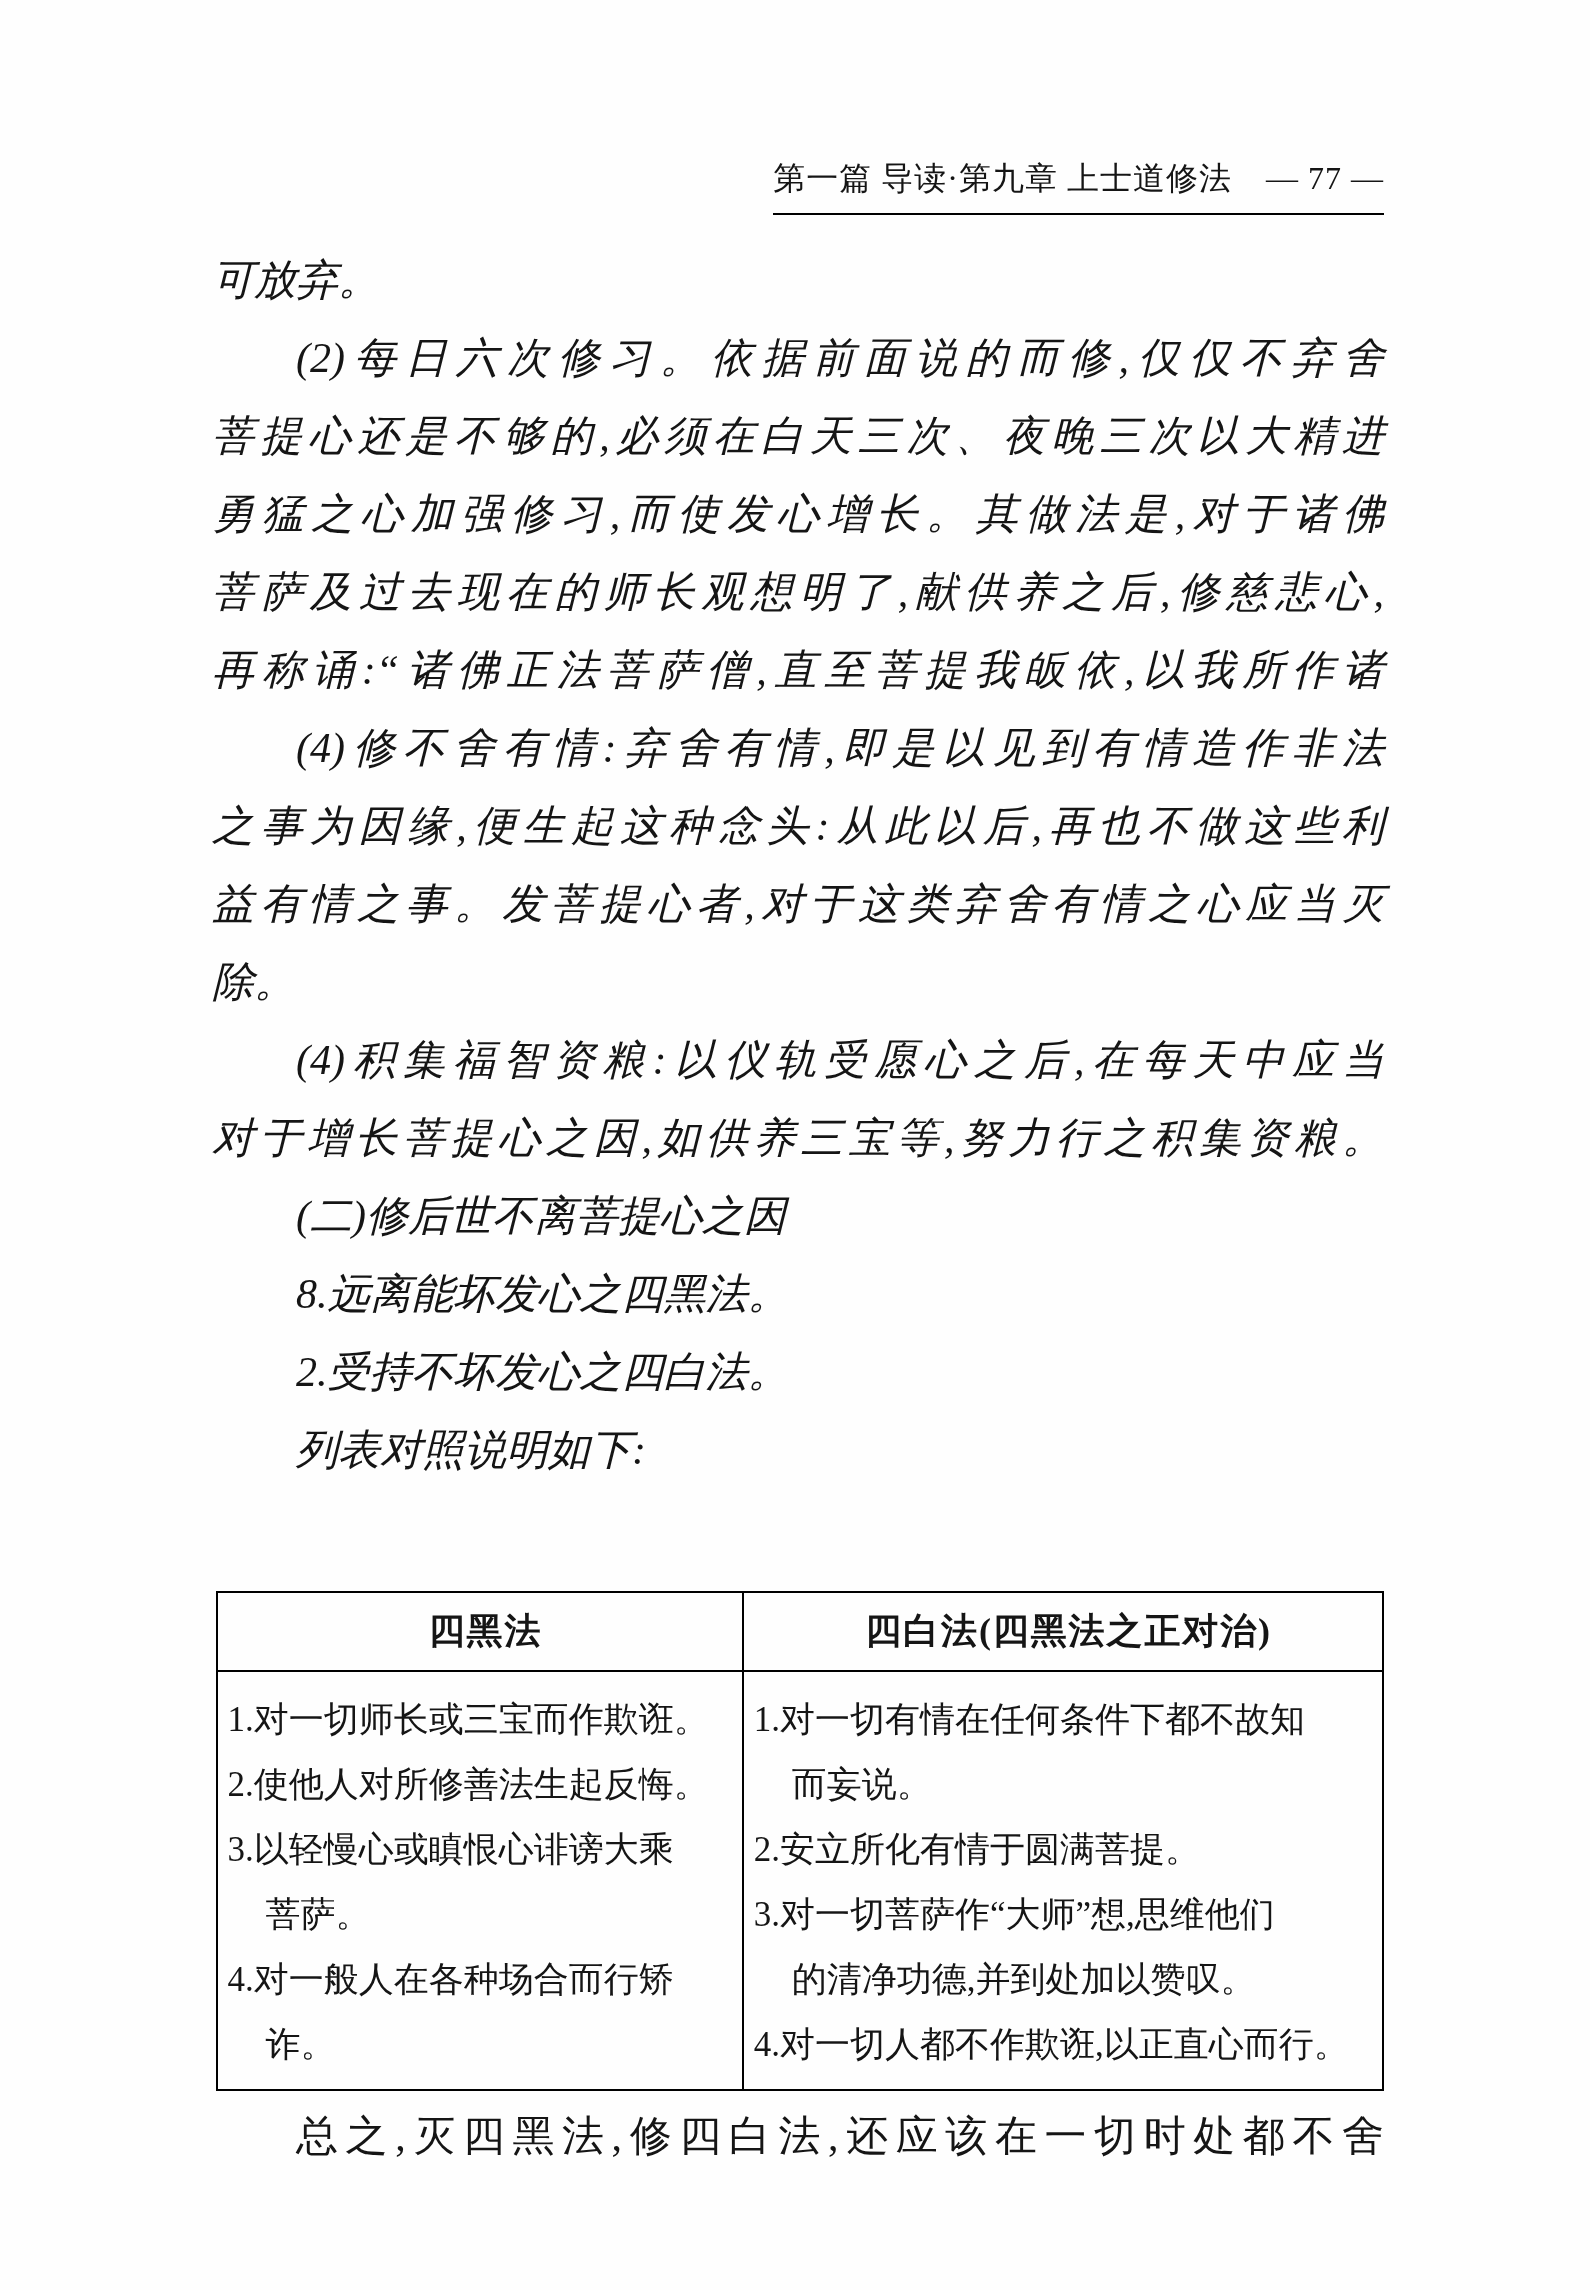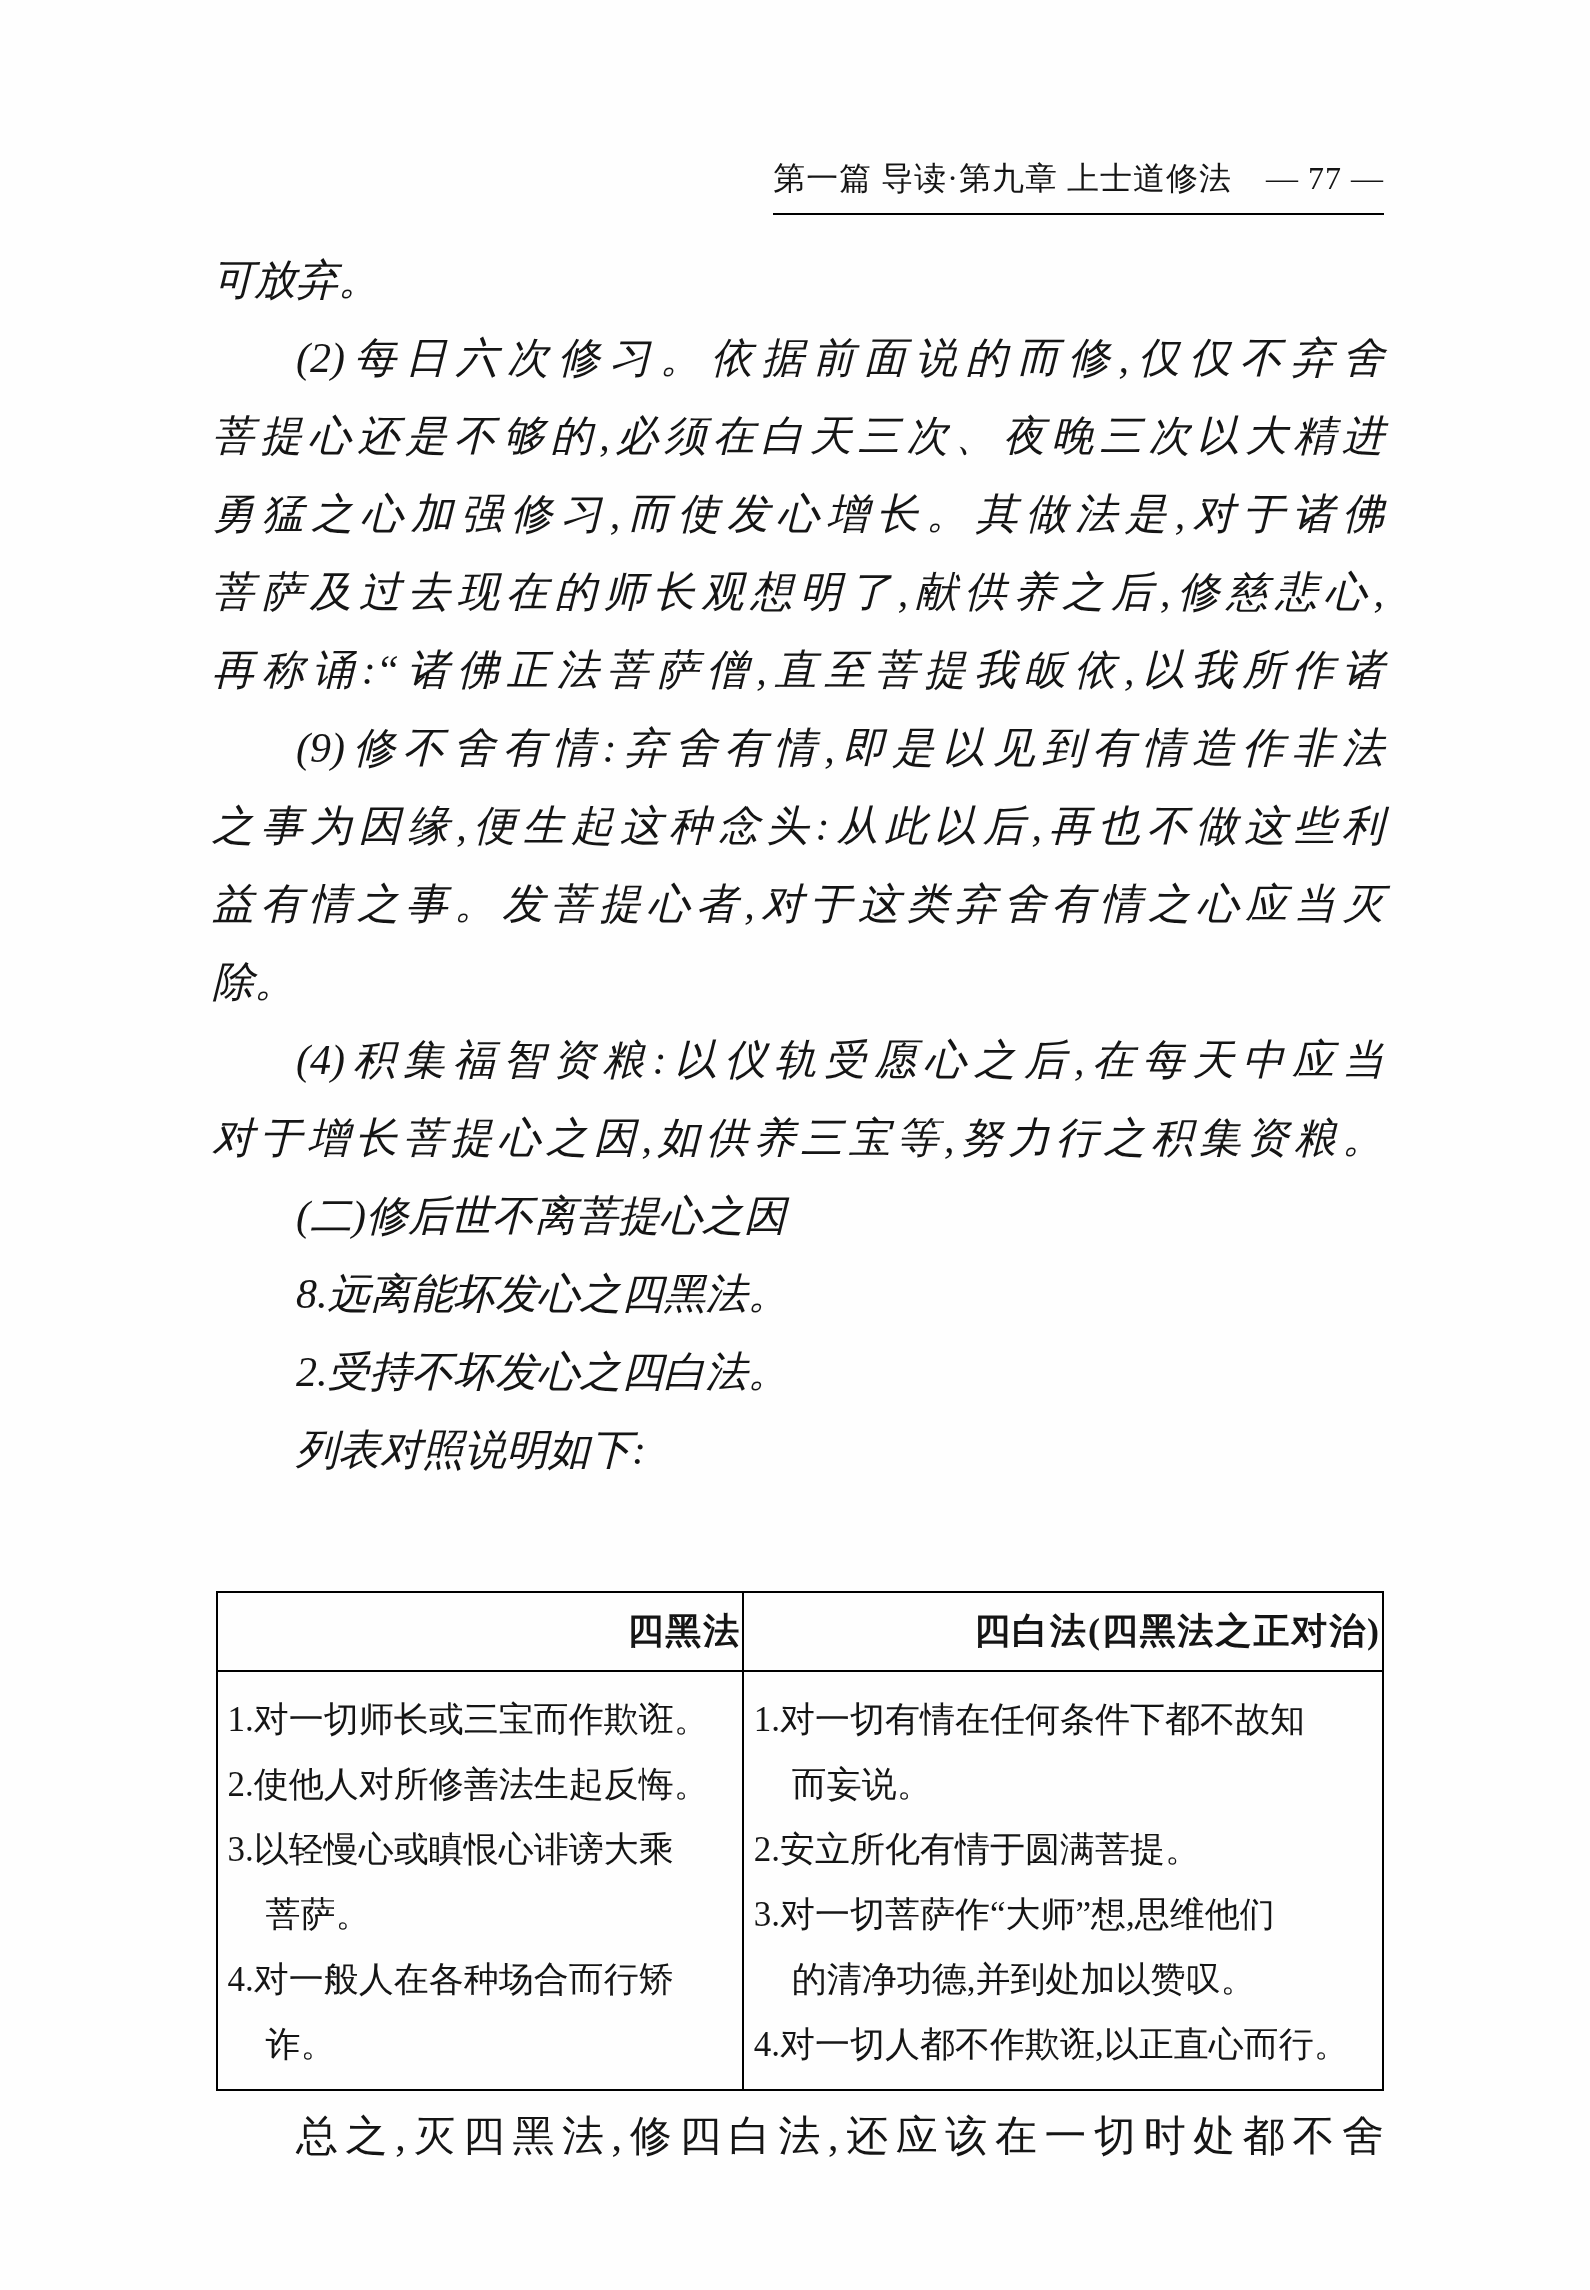--- a/index.html
+++ b/index.html
@@ -33,21 +33,21 @@
   .jl { text-align:justify; text-align-last:justify; }
   
   .cmp {
     position:absolute; top:1591px; left:216px; width:1168px;
     border-collapse:collapse; table-layout:fixed;
     font-size:35px;
   }
   .cmp th, .cmp td { border:2.9px solid #000; }
   .cmp th {
     height:75px; font-size:36px; font-weight:bold;
-    text-align:right; vertical-align:middle; letter-spacing:1.9px;padding-left:12px;
+    text-align:center; vertical-align:middle; letter-spacing:1.9px;padding-left:12px;
   }
   .col-black { width:45%; }
   .col-white { width:55%; }
   .cmp td { vertical-align:top; padding:15.3px 7.6px 11.5px 9.6px; }
   .ti, .tc { line-height:65px; white-space:nowrap; overflow:hidden; }
   .tc { padding-left:38px; }
   
   .closing {
     position:absolute; top:2097px; left:212px; width:1172px;
     font-size:42px; line-height:78px;
@@ -65,21 +65,21 @@
     </span>
   </div>
 
   <div class="bodytext">
     <div class="bl">可放弃。</div>
     <div class="bl ind jl">(2)每日六次修习。依据前面说的而修,仅仅不弃舍</div>
     <div class="bl jl">菩提心还是不够的,必须在白天三次、夜晚三次以大精进</div>
     <div class="bl jl">勇猛之心加强修习,而使发心增长。其做法是,对于诸佛</div>
     <div class="bl jl">菩萨及过去现在的师长观想明了,献供养之后,修慈悲心,</div>
     <div class="bl jl">再称诵:“诸佛正法菩萨僧,直至菩提我皈依,以我所作诸</div>
-    <div class="bl ind jl">(9)修不舍有情:弃舍有情,即是以见到有情造作非法</div>
+    <div class="bl ind jl">(4)修不舍有情:弃舍有情,即是以见到有情造作非法</div>
     <div class="bl jl">之事为因缘,便生起这种念头:从此以后,再也不做这些利</div>
     <div class="bl jl">益有情之事。发菩提心者,对于这类弃舍有情之心应当灭</div>
     <div class="bl">除。</div>
     <div class="bl ind jl">(4)积集福智资粮:以仪轨受愿心之后,在每天中应当</div>
     <div class="bl jl">对于增长菩提心之因,如供养三宝等,努力行之积集资粮。</div>
     <div class="bl ind">(二)修后世不离菩提心之因</div>
     <div class="bl ind">8.远离能坏发心之四黑法。</div>
     <div class="bl ind">2.受持不坏发心之四白法。</div>
     <div class="bl ind">列表对照说明如下:</div>
   </div>

